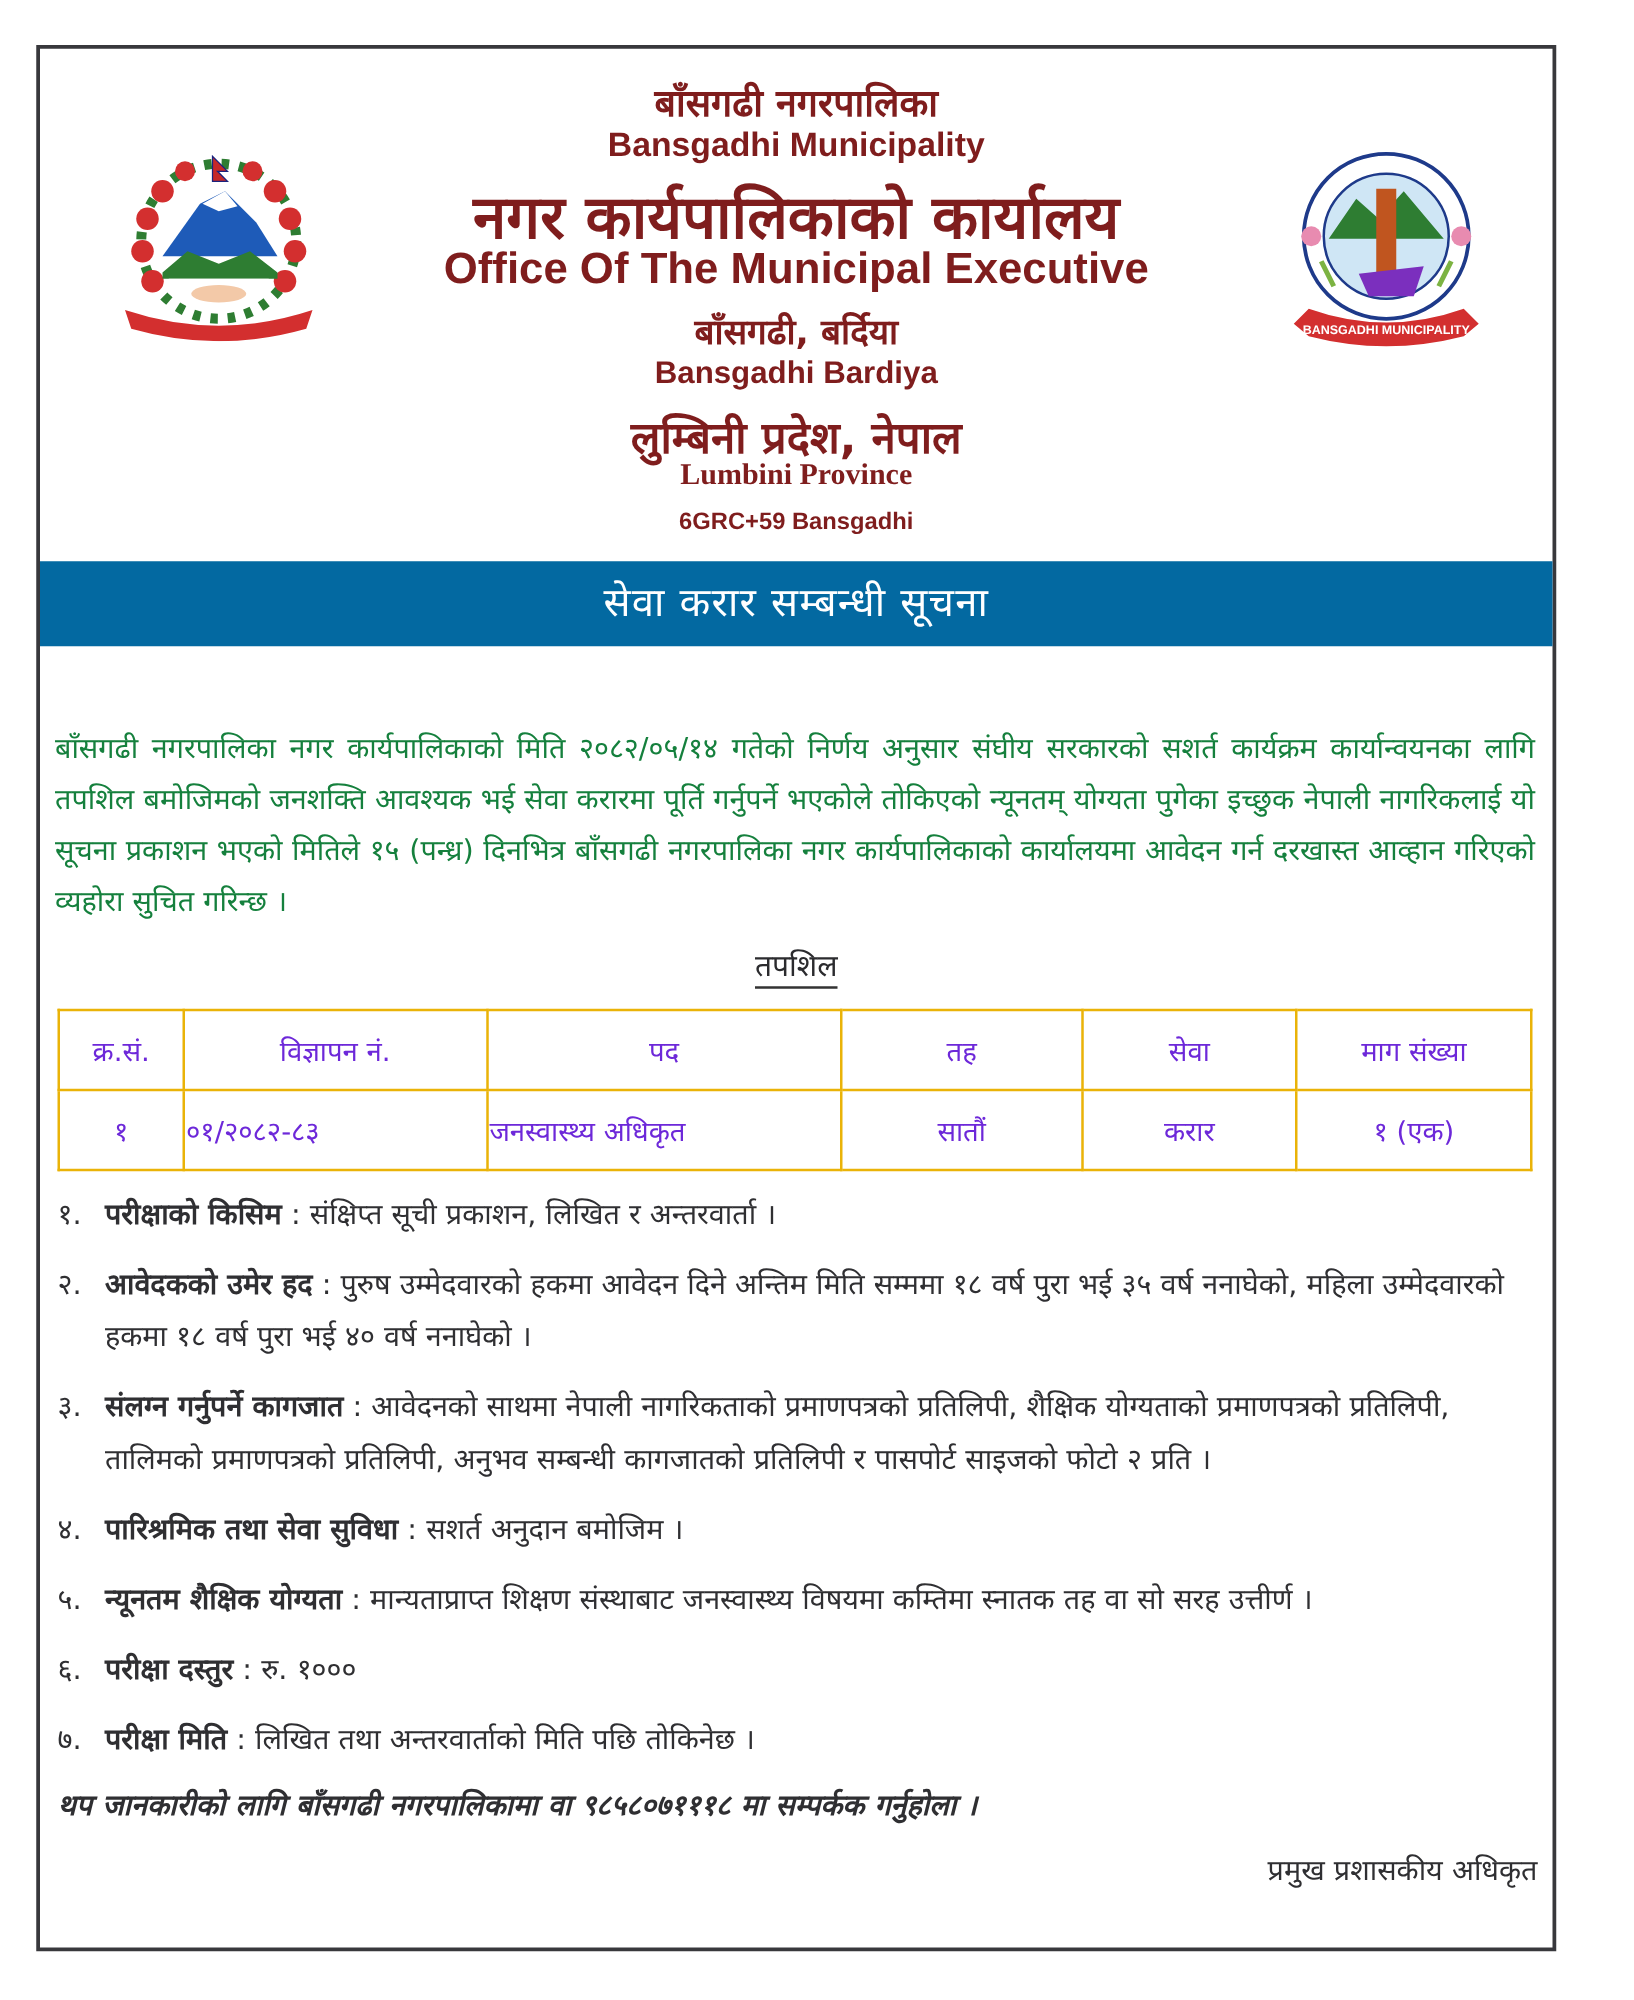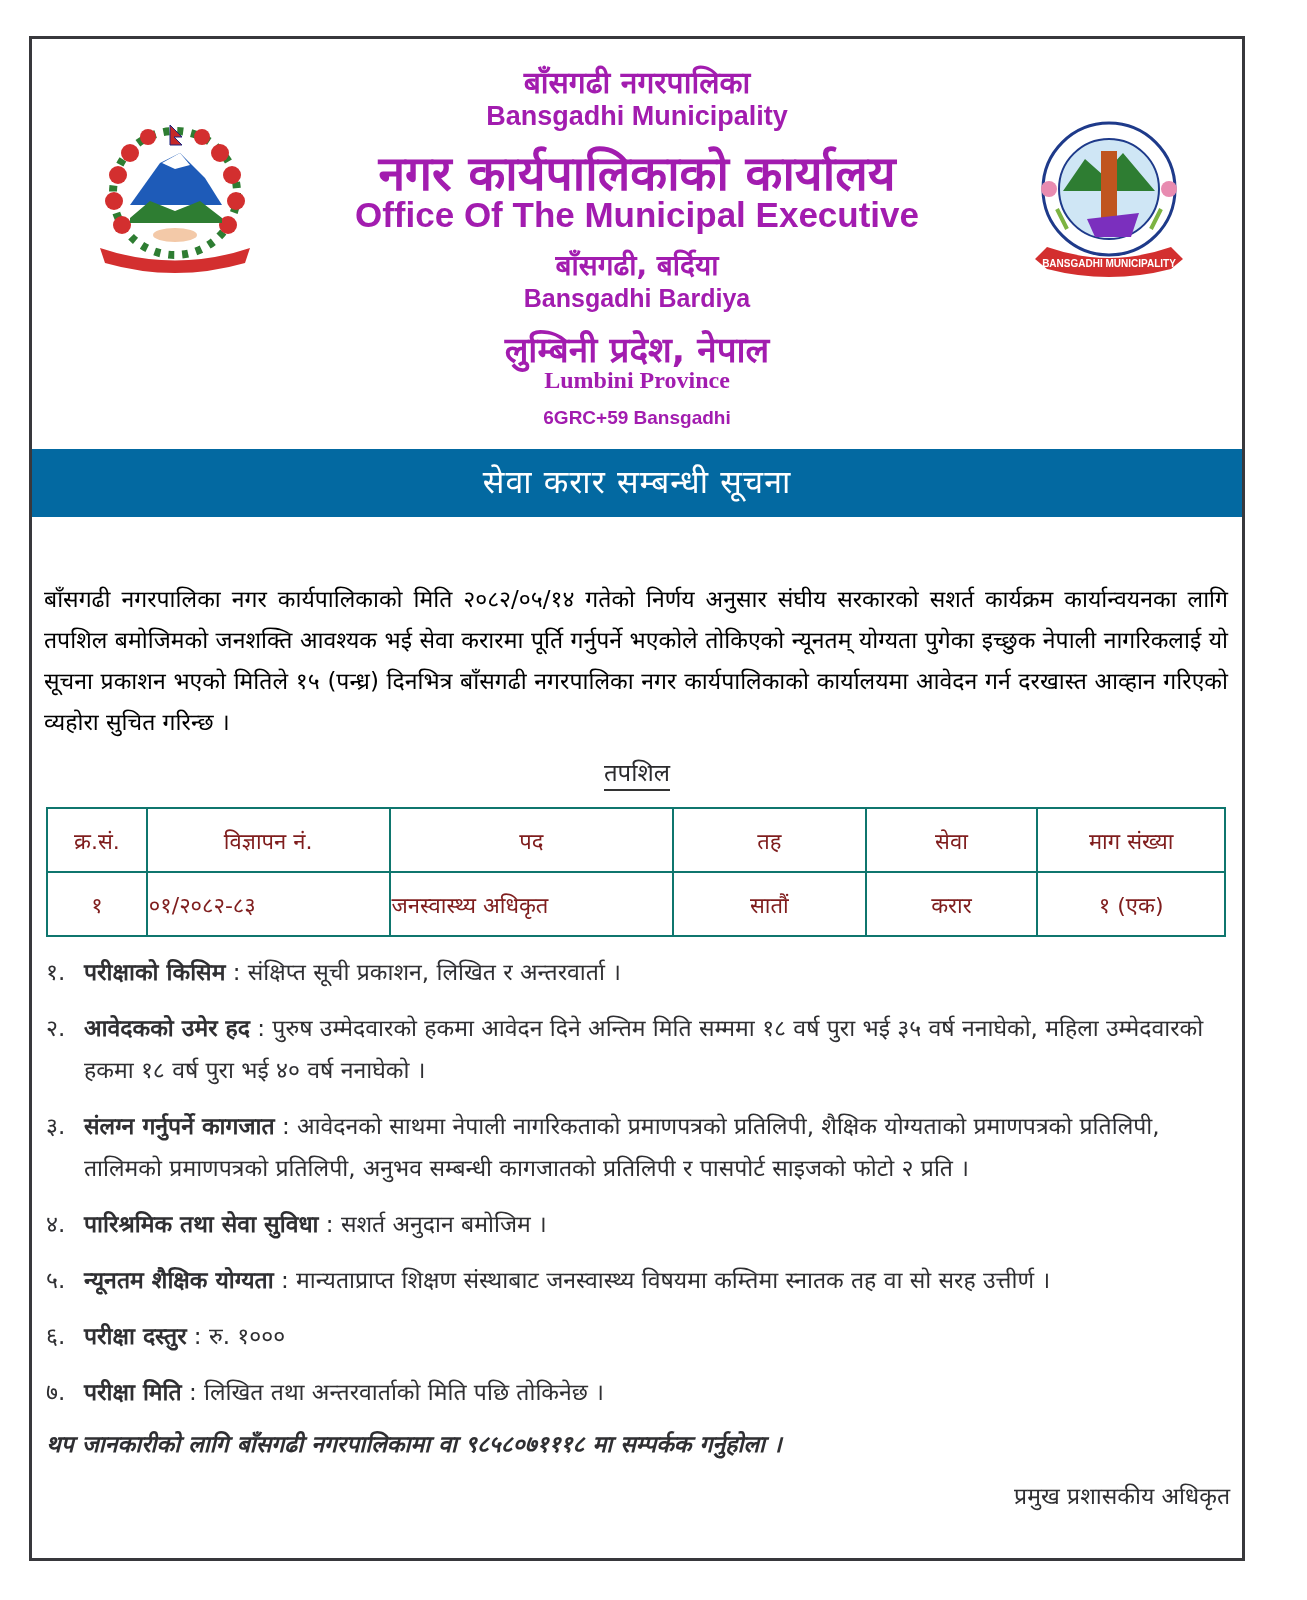--- a/index.html
+++ b/index.html
@@ -3,48 +3,48 @@
 <meta charset="utf-8">
 <style>
   html, body { margin: 0; padding: 0; background: #ffffff; }
   body { width: 1307px; height: 1600px; position: relative; overflow: hidden;
          font-family: "DejaVu Sans", sans-serif; color: #2b2b2e; }
   .frame { position: absolute; left: 29px; top: 36px; width: 1216px; height: 1525px;
            border: 3px solid #38383c; box-sizing: border-box; background: #fff; }
 
   
   .hdr { position: absolute; left: 0; top: 0; width: 100%; height: 410px; }
-  .hdr .line { position: absolute; left: 0; width: 100%; text-align: center; white-space: nowrap; color: #a21caf; }
+  .hdr .line { position: absolute; left: 0; width: 100%; text-align: center; white-space: nowrap; color: #7f1d1d; }
   .hdr .np1 { top: 22px; font-size: 30px; font-weight: bold; }
   .hdr .en1 { top: 62px; font-size: 27px; font-weight: bold; font-family: "Liberation Sans", sans-serif; }
   .hdr .np2 { top: 100px; font-size: 48px; font-weight: bold; }
   .hdr .en2 { top: 156px; font-size: 35px; font-weight: bold; font-family: "Liberation Sans", sans-serif; }
   .hdr .np3 { top: 206px; font-size: 28px; font-weight: bold; }
   .hdr .en3 { top: 245px; font-size: 25px; font-weight: bold; font-family: "Liberation Sans", sans-serif; }
   .hdr .np4 { top: 286px; font-size: 35px; font-weight: bold; }
   .hdr .en4 { top: 328px; font-size: 24px; font-weight: bold; font-family: Liberation Serif, serif; }
   .hdr .en5 { top: 368px; font-size: 19px; font-weight: bold; font-family: "Liberation Sans", sans-serif; }
 
   .emblem-left { position: absolute; left: 58px; top: 84px; width: 170px; height: 150px; }
   .emblem-right { position: absolute; left: 995px; top: 70px; width: 165px; height: 180px; }
 
   
   .titlebar { position: absolute; left: 0; top: 410px; width: 100%; height: 68px; background: #0369a1;
               color: #ffffff; text-align: center; font-size: 32px; line-height: 66px; letter-spacing: 1px; }
 
   .pubdate { position: absolute; left: 0; top: 496px; width: 100%; text-align: center; font-size: 23px; color: #2f2f32; }
 
   .para { position: absolute; left: 12px; right: 14px; top: 540px; font-size: 23px; line-height: 41px;
-          text-align: justify; text-align-last: left; color: #000000; }
+          text-align: justify; text-align-last: left; color: #15803d; }
 
   .tapasil { position: absolute; left: 0; top: 716px; width: 100%; text-align: center; font-size: 24px; }
   .tapasil span { border-bottom: 2px solid #333; padding-bottom: 2px; }
 
   table.jobs { position: absolute; left: 14px; top: 768px; width: 1180px; border-collapse: collapse; font-size: 22px; }
-  table.jobs th, table.jobs td { border: 2px solid #0f766e; height: 60px; text-align: center; font-weight: normal; color: #7f1d1d; }
+  table.jobs th, table.jobs td { border: 2px solid #eab308; height: 60px; text-align: center; font-weight: normal; color: #6d28d9; }
   table.jobs td.left { text-align: left; }
 
   .items { position: absolute; left: 14px; right: 14px; top: 912px; font-size: 23px; color: #2f2f32; }
   .item { display: flex; margin-bottom: 14px; line-height: 42px; }
   .item .num { width: 38px; flex: 0 0 38px; }
   .item .body { flex: 1; }
   .item .label { font-weight: bold; }
 
   .footer-note { position: absolute; left: 14px; top: 1388px; font-size: 23px; font-style: italic; font-weight: bold; color: #2f2f32; }
   .signature { position: absolute; right: 12px; top: 1440px; font-size: 23px; color: #2f2f32; }

